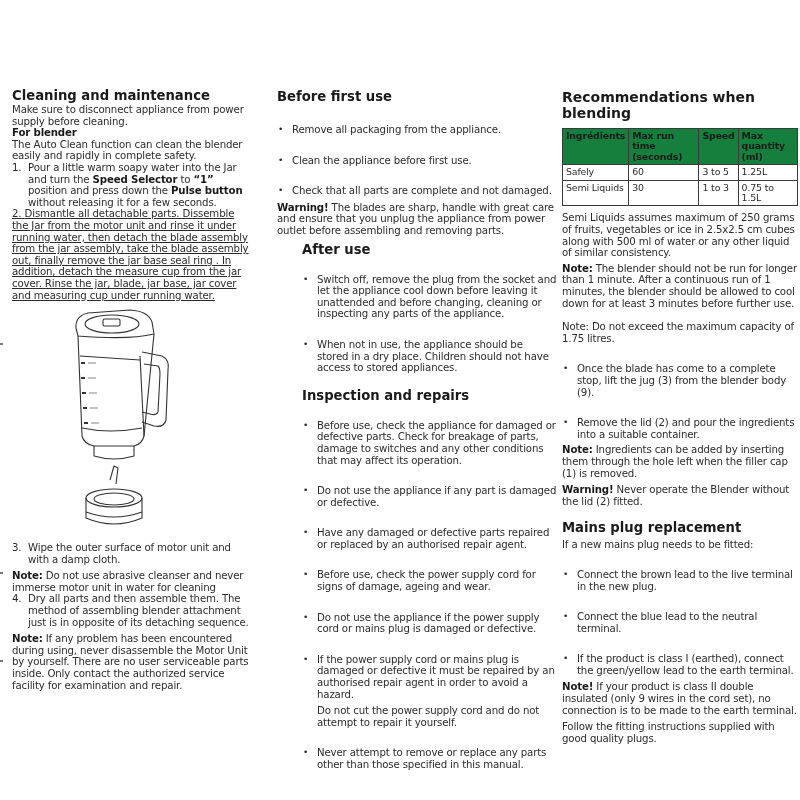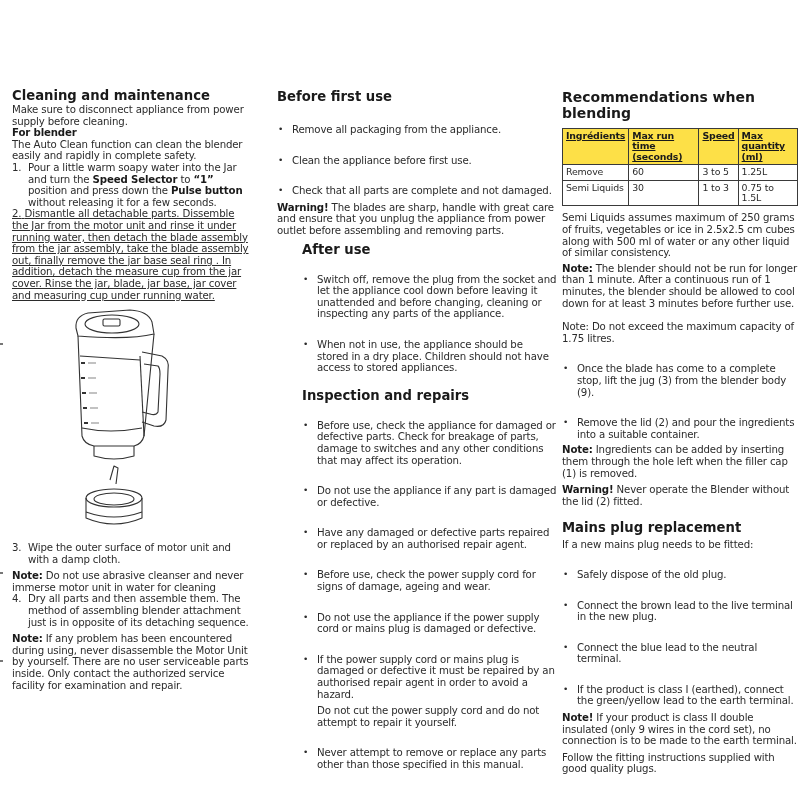--- a/index.html
+++ b/index.html
@@ -19,21 +19,21 @@
     ol.nl { margin:0; padding:0; list-style:none; }
     ol.nl li { position:relative; padding-left:16px; }
     ol.nl li .num { position:absolute; left:0; top:0; }
     .mt3 { margin-top:3px; }
     .mt4 { margin-top:4px; }
     .mt5 { margin-top:5px; }
     .mt6 { margin-top:6px; }
     .sub { padding-left:25px; }
     table.rec { border-collapse:collapse; margin-top:7px; width:236px; font-size:9.4px; line-height:10.4px; }
     table.rec td, table.rec th { border:1.5px solid #3a3a3a; padding:2px 3px; vertical-align:top; text-align:left; }
-    table.rec th { background:#fde047; font-weight:bold; color:#1a1a1a;text-decoration:underline; }
+    table.rec th { background:#15803d; font-weight:bold; color:#1a1a1a; }
     .blender-fig { position:absolute; left:70px; top:308px; width:112px; height:235px; }
     .edge-mark { position:absolute; left:0; width:3px; height:2px; background:#777; }
   </style>
 </head>
 <body>
 
 <div class="edge-mark" style="top:343px"></div>
 <div class="edge-mark" style="top:572px"></div>
 <div class="edge-mark" style="top:660px"></div>
 
@@ -141,21 +141,21 @@
   <h2 class="h2-big">Recommendations when blending</h2>
   <table class="rec">
     <tbody>
         <tr>
       <th>Ingrédients</th>
       <th>Max run time (seconds)</th>
       <th>Speed</th>
       <th>Max quantity (ml)</th>
     </tr>
     <tr>
-      <td>Remove</td>
+      <td>Safely</td>
       <td>60</td>
       <td>3 to 5</td>
       <td>1.25L</td>
     </tr>
     <tr>
       <td>Semi Liquids</td>
       <td>30</td>
       <td>1 to 3</td>
       <td>0.75 to 1.5L</td>
     </tr>
@@ -171,21 +171,20 @@
       <li>Remove the lid (2) and pour the ingredients into a suitable container.</li>
     </ul>
     <p class="mt4"><b>Note:</b><span> Ingredients can be added by inserting them through the hole left when the filler cap (1) is removed.</span></p>
     <p class="mt5"><b>Warning!</b><span> Never operate the Blender without the lid (2) fitted.</span></p>
   </div>
 
   <div style="margin-top:13px;">
     <h2>Mains plug replacement</h2>
     <p class="mt3">If a new mains plug needs to be fitted:</p>
     <ul class="bl" style="margin-top:-1px;">
-      <li>Safely dispose of the old plug.</li>
       <li>Connect the brown lead to the live terminal in the new plug.</li>
       <li>Connect the blue lead to the neutral terminal.</li>
       <li>If the product is class I (earthed), connect the green/yellow lead to the earth terminal.</li>
     </ul>
     <p class="mt5"><b>Note!</b><span> If your product is class II double insulated (only 9 wires in the cord set), no connection is to be made to the earth terminal.</span></p>
     <p class="mt5">Follow the fitting instructions supplied with good quality plugs.</p>
   </div>
 </div>
 
 </body></html>

